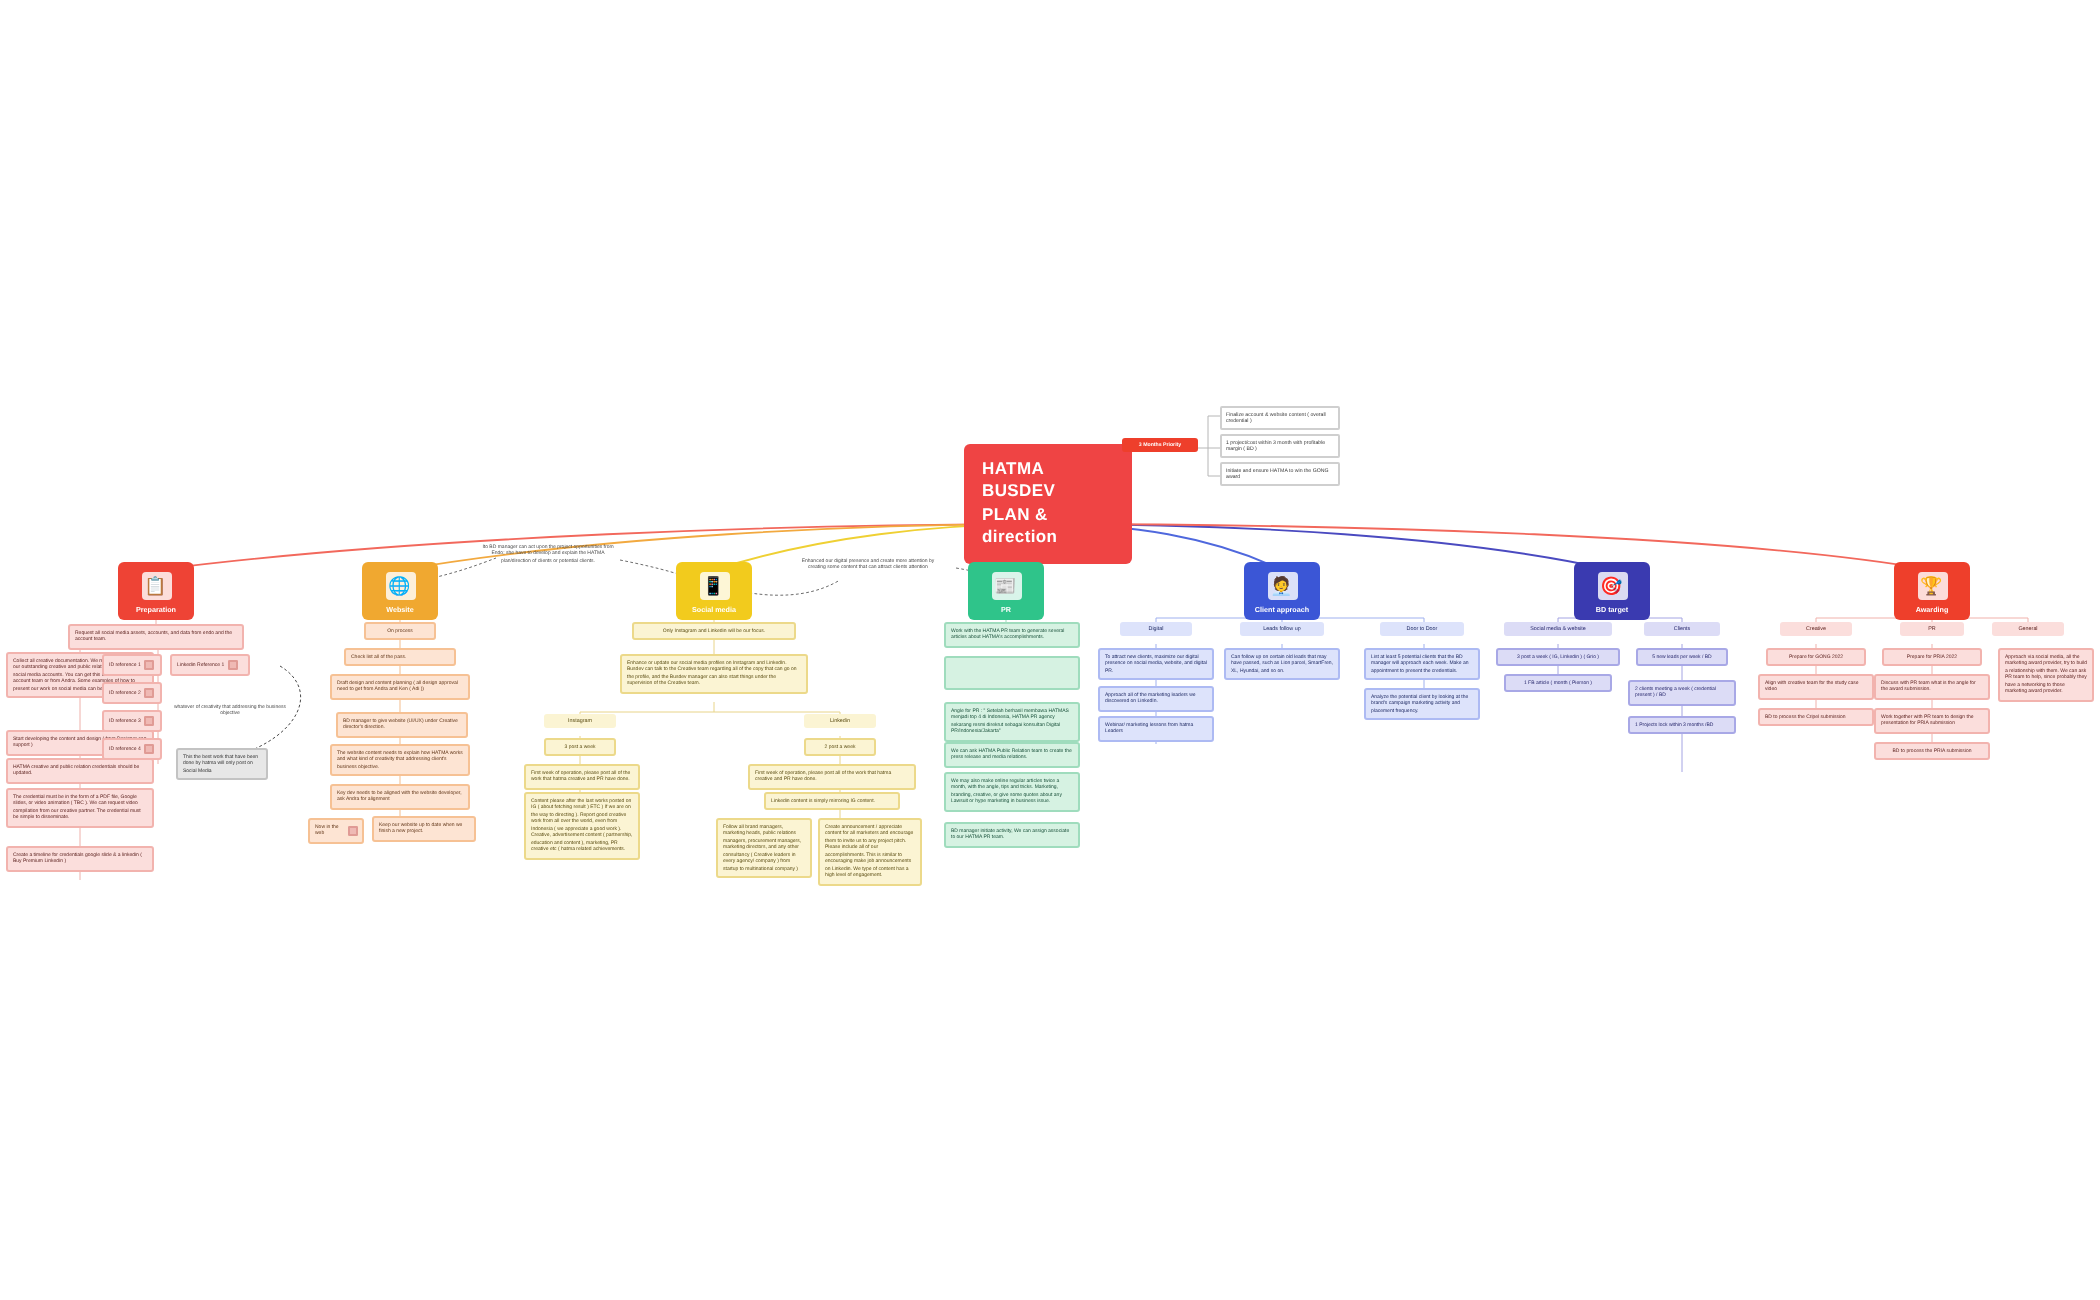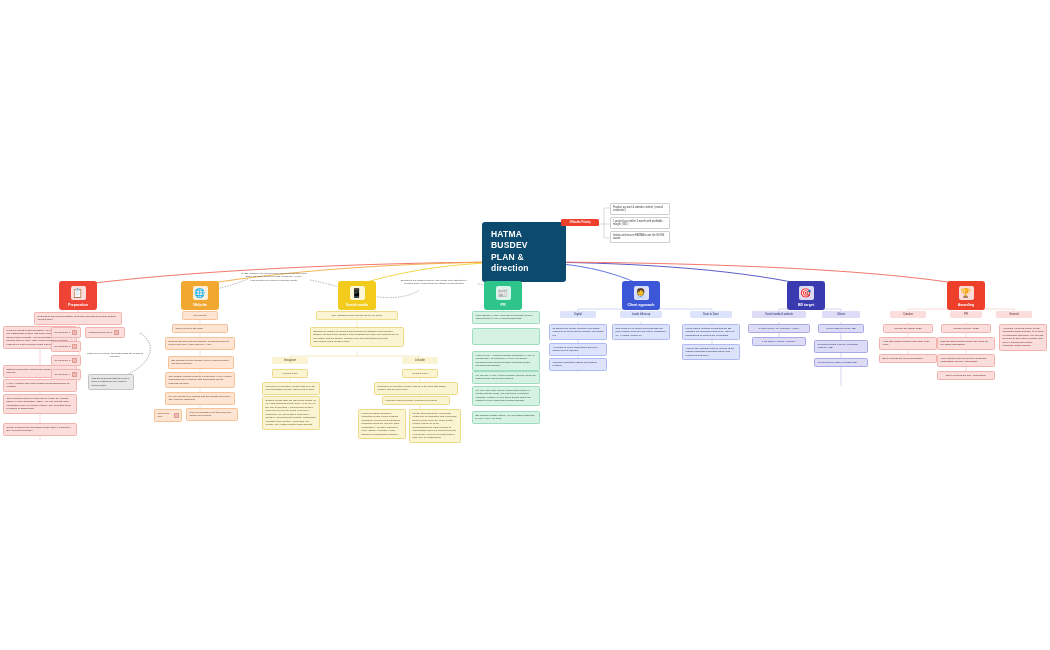--- a/index.html
+++ b/index.html
@@ -14,21 +14,21 @@
     position: relative;
     width: 1050px; height: 650px;
     background: #ffffff;
   }
   #edges { position: absolute; left: 0; top: 0; width: 1050px; height: 650px; pointer-events: none; }
 
   .node { position: absolute; box-sizing: border-box; }
 
   
   .root {
-    background: #0c4a6e;
+    background: #ef4444;
     color: #ffffff;
     border-radius: 3px;
     padding: 7px 9px;
     font-size: 8.5px;
     font-weight: bold;
     line-height: 1.35;
     letter-spacing: .2px;
     width: 84px;
   }
 

